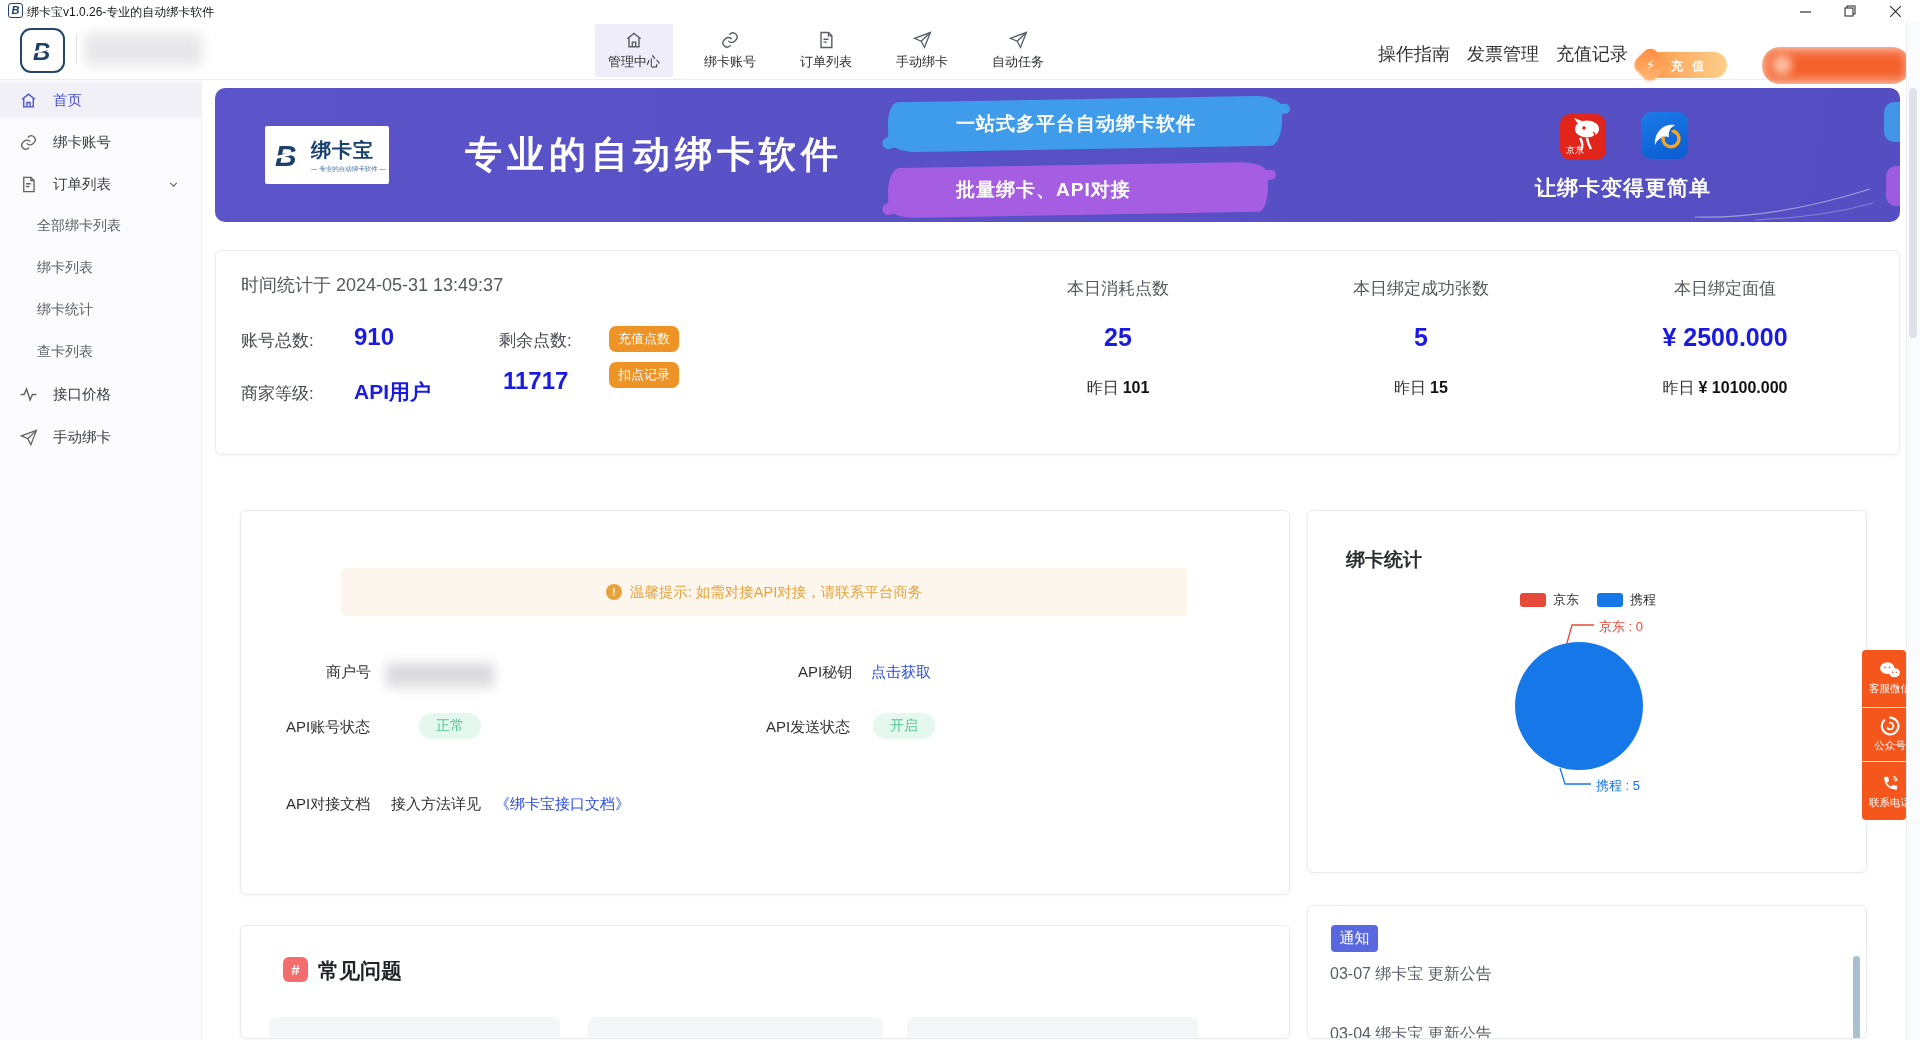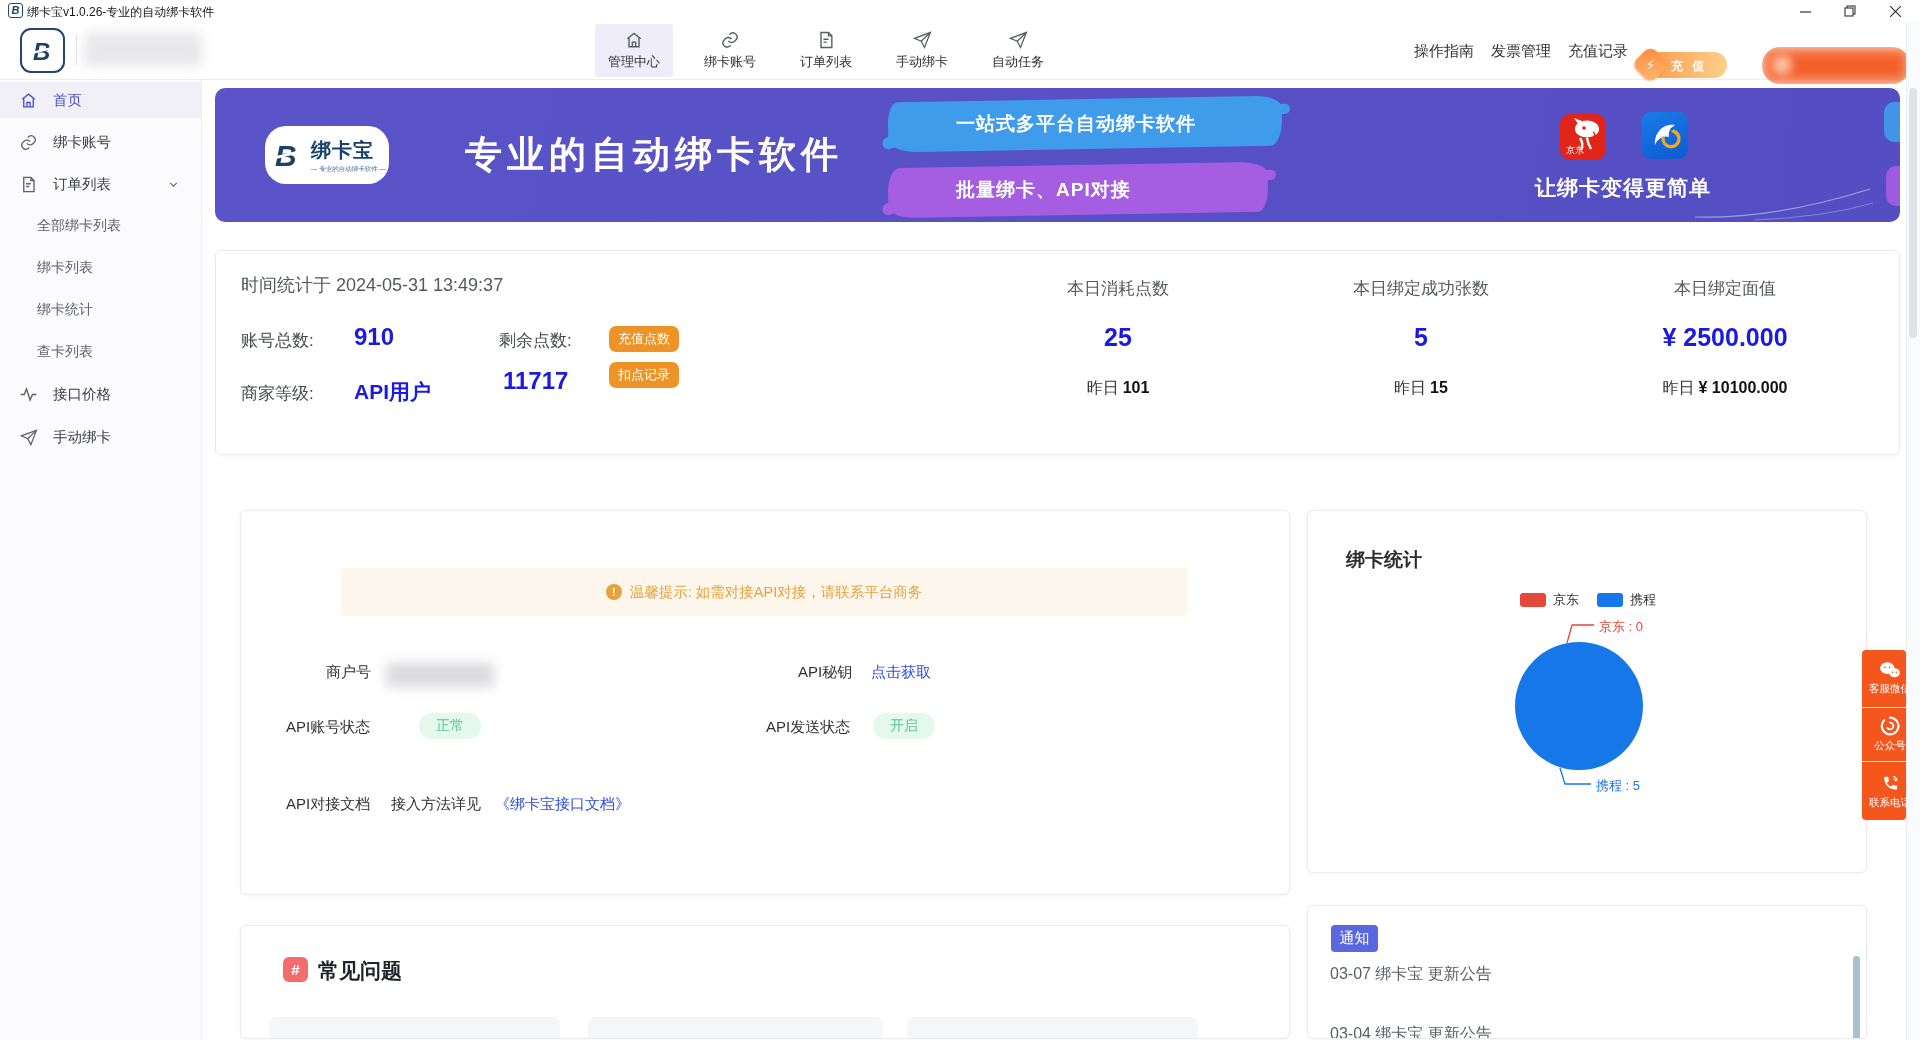--- a/index.html
+++ b/index.html
@@ -23,21 +23,21 @@
   .hdr-divider { left:76px; top:13px; width:1px; height:30px; background:#e2e2e6; }
   .blur-name { left:84px; top:11px; width:118px; height:33px; background:#d9d9dc; opacity:.6; filter:blur(6px); border-radius:4px; }
 
   .nav-tab { top:2px; width:78px; height:53px; display:flex; flex-direction:column; align-items:center;
     justify-content:center; gap:3px; border-radius:2px; cursor:pointer; }
   .nav-tab.active { background:#efedf9; }
   .nav-tab svg { stroke:#5a5e66; }
   .nav-label { font-size:13px; color:#303133; white-space:nowrap; }
 
   .hdr-links { right:292px; top:20px; display:flex; gap:17px; }
-  .hdr-link { font-size:15px; color:#303133; cursor:pointer; white-space:nowrap; }
+  .hdr-link { font-size:18px; color:#303133; cursor:pointer; white-space:nowrap; }
 
   .recharge-wrap { left:1637px; top:29px; width:92px; height:28px; }
   .recharge-pill { position:absolute; left:10px; top:1px; width:80px; height:26px; border-radius:14px;
     background:linear-gradient(90deg,#f99a4a,#ffcf8b); }
   .recharge-bolt { position:absolute; left:0; top:0; width:27px; height:27px; border-radius:8px;
     transform:rotate(45deg); background:linear-gradient(135deg,#ff8a3e,#ffb873); box-shadow:0 1px 2px rgba(230,120,30,.5); }
   .recharge-bolt span { position:absolute; left:0; top:0; width:27px; height:27px; transform:rotate(-45deg);
     display:flex; align-items:center; justify-content:center; color:#fff7e2; font-size:14px; }
   .recharge-text { position:absolute; left:34px; top:7px; font-size:12px; font-weight:bold; color:#fff; letter-spacing:3px; }
   .blur-account { left:1762px; top:25px; width:148px; height:37px; border-radius:18px; overflow:hidden; }
@@ -55,21 +55,21 @@
   .side-sub .lbl { margin-left:37px; font-size:14px; color:#5c5f66; }
   .chev { position:absolute; right:22px; top:12px; }
 
   
   .card { position:absolute; background:#fff; border:1px solid #e9ebf1; border-radius:6px;
     box-shadow:0 1px 4px rgba(25,35,70,.04); }
 
   
   .banner { left:215px; top:88px; width:1685px; height:134px; border-radius:10px;
     background:linear-gradient(100deg,#5a54c8,#544ec2); overflow:hidden; }
-  .banner-logo-card { position:absolute; left:50px; top:38px; width:124px; height:58px; background:#fff; border-radius:21px;
+  .banner-logo-card { position:absolute; left:50px; top:38px; width:124px; height:58px; background:#fff; border-radius:2px;
     display:flex; align-items:center; padding-left:7px; }
   .banner-logo-txt { margin-left:5px; }
   .banner-logo-txt .nm { font-size:20px; font-weight:bold; color:#17406e; letter-spacing:1px; }
   .banner-logo-txt .sl { font-size:6.5px; color:#44709f; margin-top:1px; white-space:nowrap; }
   .banner-title { position:absolute; left:250px; top:42px; font-size:37px; font-weight:bold; color:#fff; letter-spacing:5px; white-space:nowrap; }
   .brush { position:absolute; height:50px; display:flex; align-items:center; }
   .brush .blob { position:absolute; inset:0; }
   .brush1 { left:673px; top:11px; width:394px; }
   .brush1 .blob { background:#3f9cea; border-radius:10px 26px 12px 28px / 22px 12px 26px 14px; transform:rotate(-1deg); }
   .brush2 { left:673px; top:77px; width:380px; }

